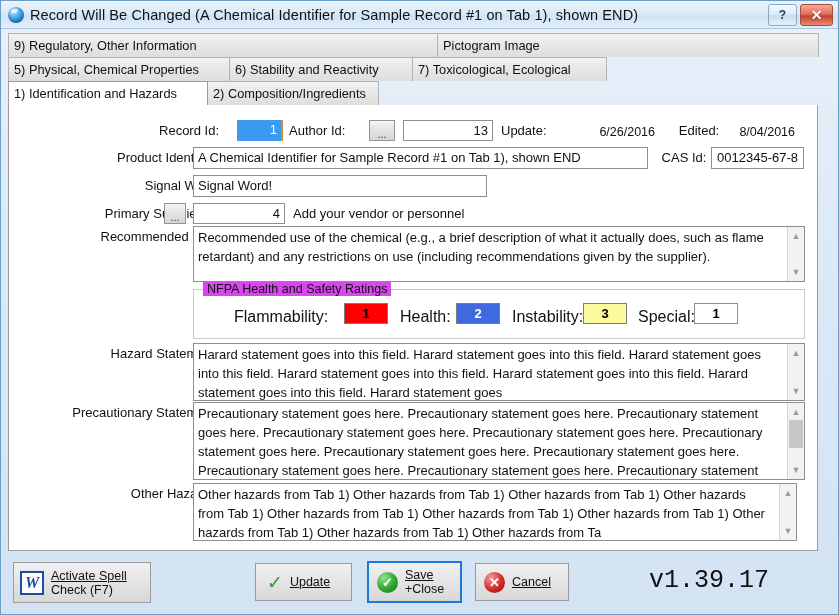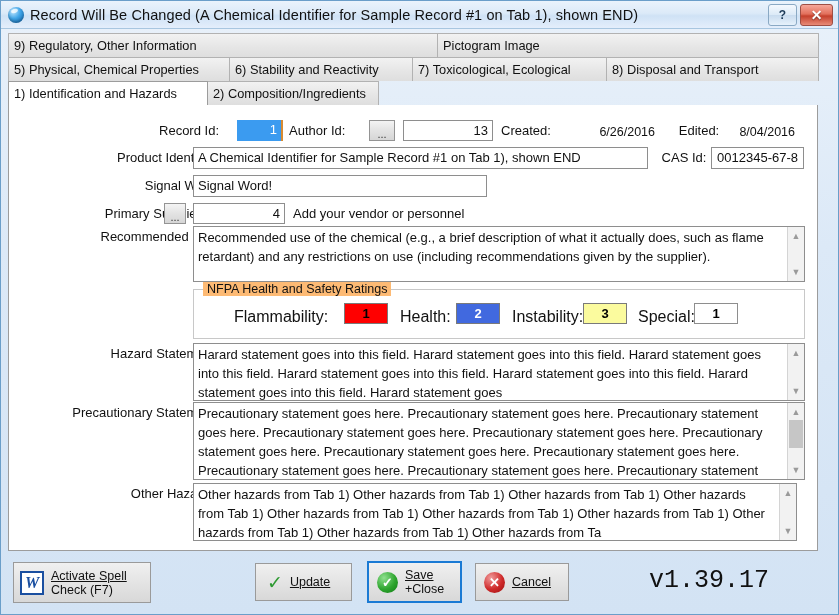--- a/index.html
+++ b/index.html
@@ -109,21 +109,21 @@
   }
   .sb-arrow.up{top:2px;}
   .sb-arrow.down{bottom:2px;}
   .sb-thumb{position:absolute;left:1px;right:1px;background:#c6c6c6;}
 
   
   .grp{
     position:absolute;box-sizing:border-box;border:1px solid #c8c8c8;
   }
   .grp-title{
-    position:absolute;top:-8px;left:9px;background:#fdba74;padding:0 4px;
+    position:absolute;top:-8px;left:9px;background:#d946ef;padding:0 4px;
     font-size:12.5px;color:#111;white-space:nowrap;
   }
   .nfpa-lbl{position:absolute;font-size:16px;color:#111;white-space:nowrap;}
   .nfpa-box{
     position:absolute;box-sizing:border-box;border:1px solid #7a7a7a;
     display:flex;align-items:center;justify-content:center;
     font-size:13px;font-weight:bold;color:#000;
   }
 
   
@@ -194,23 +194,20 @@
     <div class="tabrow r2">
       <div class="tab" style="width:222px">
         <span>5) Physical, Chemical Properties</span>
       </div>
       <div class="tab" style="width:184px">
         <span>6) Stability and Reactivity</span>
       </div>
       <div class="tab" style="width:195px">
         <span>7) Toxicological, Ecological</span>
       </div>
-      <div class="tab" style="flex:1">
-        <span>8) Disposal and Transport</span>
-      </div>
     </div>
 
     <div class="tabrow r3">
       <div class="tab selected" style="width:200px">
         <span>1) Identification and Hazards</span>
       </div>
       <div class="tab" style="width:172px">
         <span>2) Composition/Ingredients</span>
       </div>
     </div>
@@ -218,21 +215,21 @@
 
   <div class="tabs-body">
 
     <div class="fld-label" style="left:50px;top:18px;width:160px">Record Id:</div>
     <div class="recid" style="left:228px;top:15px;width:46px;height:21px">1</div>
 
     <div class="fld-label" style="left:280px;top:18px;width:80px;text-align:left">Author Id:</div>
     <div class="ellipsis-btn" style="left:360px;top:15px;width:26px;height:21px">...</div>
     <div class="inp num" style="left:394px;top:15px;width:90px;height:21px">13</div>
 
-    <div class="fld-label" style="left:492px;top:18px;width:80px;text-align:left">Created:</div>
+    <div class="fld-label" style="left:492px;top:18px;width:80px;text-align:left">Update:</div>
     <div class="date-txt" style="left:560px;top:20px;width:86px">6/26/2016</div>
 
     <div class="fld-label" style="left:660px;top:18px;width:60px;text-align:center">Edited:</div>
     <div class="date-txt" style="left:700px;top:20px;width:86px">8/04/2016</div>
 
     <div class="fld-label" style="left:30px;top:45px;width:180px">Product Identifier:</div>
     <div class="inp" style="left:184px;top:42px;width:455px;height:22px">A Chemical Identifier for Sample Record #1 on Tab 1), shown END</div>
     <div class="fld-label" style="left:640px;top:45px;width:70px;text-align:center">CAS Id:</div>
     <div class="inp" style="left:702px;top:42px;width:93px;height:22px;text-align:center">0012345-67-8</div>
 

